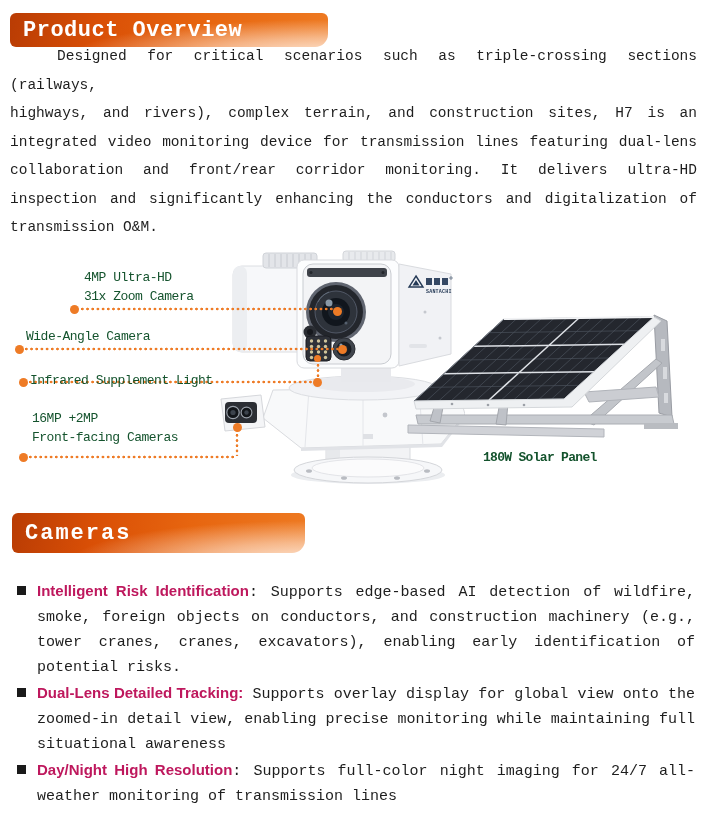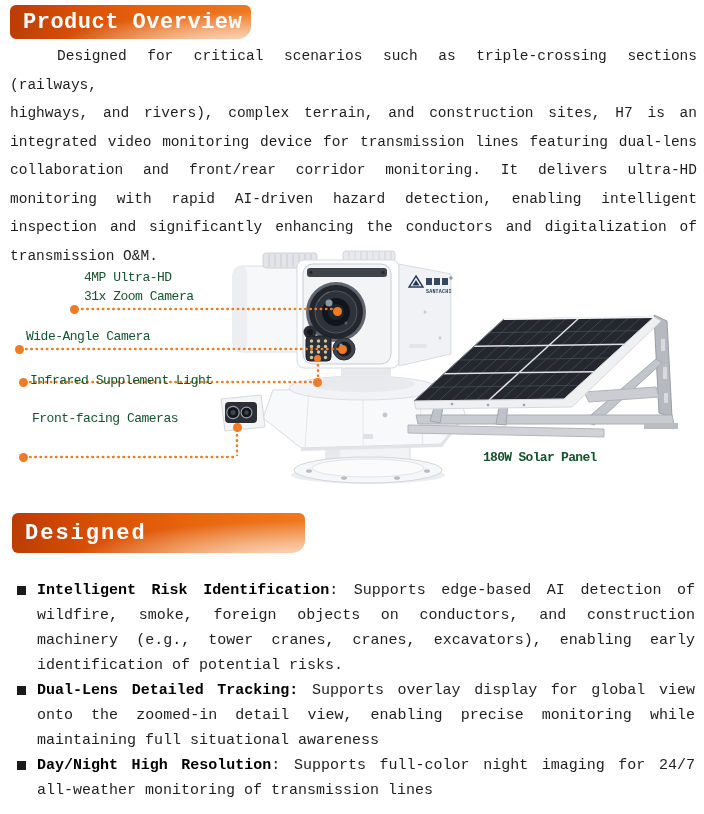--- a/index.html
+++ b/index.html
@@ -7,21 +7,21 @@
         font-family:"Liberation Mono","DejaVu Sans Mono",monospace;color:#1e1e1e;}
 
   
   .banner{position:absolute;display:flex;align-items:center;
     border-radius:6px 6px 13px 6px;
     background:
       radial-gradient(130% 170% at 100% 125%, rgba(255,238,226,.96) 0%, rgba(255,238,226,.55) 30%, rgba(255,238,226,0) 62%),
       linear-gradient(100deg,#b93c04 0%,#d94f06 28%,#e7650f 60%,#ee7a22 100%);
   }
   .banner .btxt{color:#ffffff;font-weight:700;font-size:22px;padding-left:13px;letter-spacing:.5px;}
-  #banner-overview{left:10px;top:5px;width:241px;height:34px;}
+  #banner-overview{left:10px;top:13px;width:318px;height:34px;}
   #banner-features{left:12px;top:513px;width:293px;height:40px;}
   #banner-features .btxt{letter-spacing:2px;}
 
   
   .para{position:absolute;left:10px;top:42px;width:687px;font-size:14.5px;line-height:28.5px;}
   .pline{display:block;text-align:justify;text-align-last:justify;white-space:normal;}
   .pline.first{text-indent:47px;}
   .pline.last{text-align-last:left;}
 
   
@@ -34,37 +34,36 @@
     background-size:5.2px 4px;background-repeat:repeat-x;}
   .dotline.v{width:4px;background-repeat:repeat-y;background-size:4px 5.2px;}
   .dot{position:absolute;width:9px;height:9px;border-radius:50%;background:#ee7b26;z-index:4;}
   .dot.sm{width:7px;height:7px;}
   #solar-label{left:483px;top:448px;letter-spacing:-0.7px;font-weight:bold;}
 
   
   .flist{position:absolute;left:10px;top:578px;width:685px;font-size:15px;line-height:25px;}
   .fitem{position:relative;padding-left:27px;text-align:justify;}
   .fitem .sq{position:absolute;left:7px;top:8px;width:9px;height:9px;background:#1a1a1a;}
-  .ftitle{font-weight:700;color:#000000;font-family:Liberation Mono, monospace;}
+  .ftitle{font-weight:700;color:#be185d;font-family:Liberation Sans, sans-serif;}
 </style>
 </head>
 <body>
 
 <div class="page">
 
   <div class="banner" id="banner-overview">
     <span class="btxt">Product Overview</span>
   </div>
 
   <div class="para">
     <span class="pline first">Designed for critical scenarios such as triple-crossing sections (railways,</span>
     <span class="pline">highways, and rivers), complex terrain, and construction sites, H7 is an</span>
     <span class="pline">integrated video monitoring device for transmission lines featuring dual-lens</span>
     <span class="pline">collaboration and front/rear corridor monitoring. It delivers ultra-HD</span>
-    <span class="pline">monitoring with rapid AI-driven hazard detection, enabling intelligent</span>
     <span class="pline">inspection and significantly enhancing the conductors and digitalization of</span>
     <span class="pline last">transmission O&amp;M.</span>
   </div>
 
   <svg class="fig-svg" id="camera-svg" viewBox="0 0 252 235">
 
     <ellipse cx="155" cy="225" rx="77" ry="9" fill="#ebedf0"></ellipse>
     <path d="M113,190 h84 v26 a42,9 0 0 1 -84,0 Z" fill="#f2f3f5" stroke="#d9dbdf"></path>
     <path d="M113,190 h14 v26 a42,9 0 0 1 -12,8 Z" fill="#e7e9ec" stroke="none"></path>
     <ellipse cx="155" cy="220" rx="74" ry="13" fill="#f6f7f9" stroke="#d4d6da"></ellipse>
@@ -205,33 +204,34 @@
   <div class="callout" style="left:30px;top:371px">
     <span>Infrared Supplement Light</span>
   </div>
   <div class="dotline" style="left:23px;top:380px;width:291px"></div>
   <div class="dotline v" style="left:316px;top:358px;height:24px"></div>
   <div class="dot sm" style="left:314px;top:355px"></div>
   <div class="dot" style="left:19px;top:378px"></div>
   <div class="dot" style="left:313px;top:378px"></div>
 
   <div class="callout" style="left:32px;top:409px">
+    <span style="display:block">16MP +2MP</span>
     <span style="display:block">Front-facing Cameras</span>
   </div>
   <div class="dotline" style="left:23px;top:455px;width:211px"></div>
   <div class="dotline v" style="left:235px;top:428px;height:28px"></div>
   <div class="dot" style="left:19px;top:453px"></div>
   <div class="dot" style="left:233px;top:423px"></div>
 
   <div class="callout" id="solar-label">
     <span>180W Solar Panel</span>
   </div>
 
   <div class="banner" id="banner-features">
-    <span class="btxt">Designed</span>
+    <span class="btxt">Cameras</span>
   </div>
 
   <div class="flist">
     <div class="fitem">
       <span class="sq"></span><b class="ftitle">Intelligent Risk Identification</b><span>: Supports edge-based AI detection of wildfire, smoke, foreign objects on conductors, and construction machinery (e.g., tower cranes, cranes, excavators), enabling early identification of potential risks.</span>
     </div>
     <div class="fitem">
       <span class="sq"></span><b class="ftitle">Dual-Lens Detailed Tracking:</b><span> Supports overlay display for global view onto the zoomed-in detail view, enabling precise monitoring while maintaining full situational awareness</span>
     </div>
     <div class="fitem">

